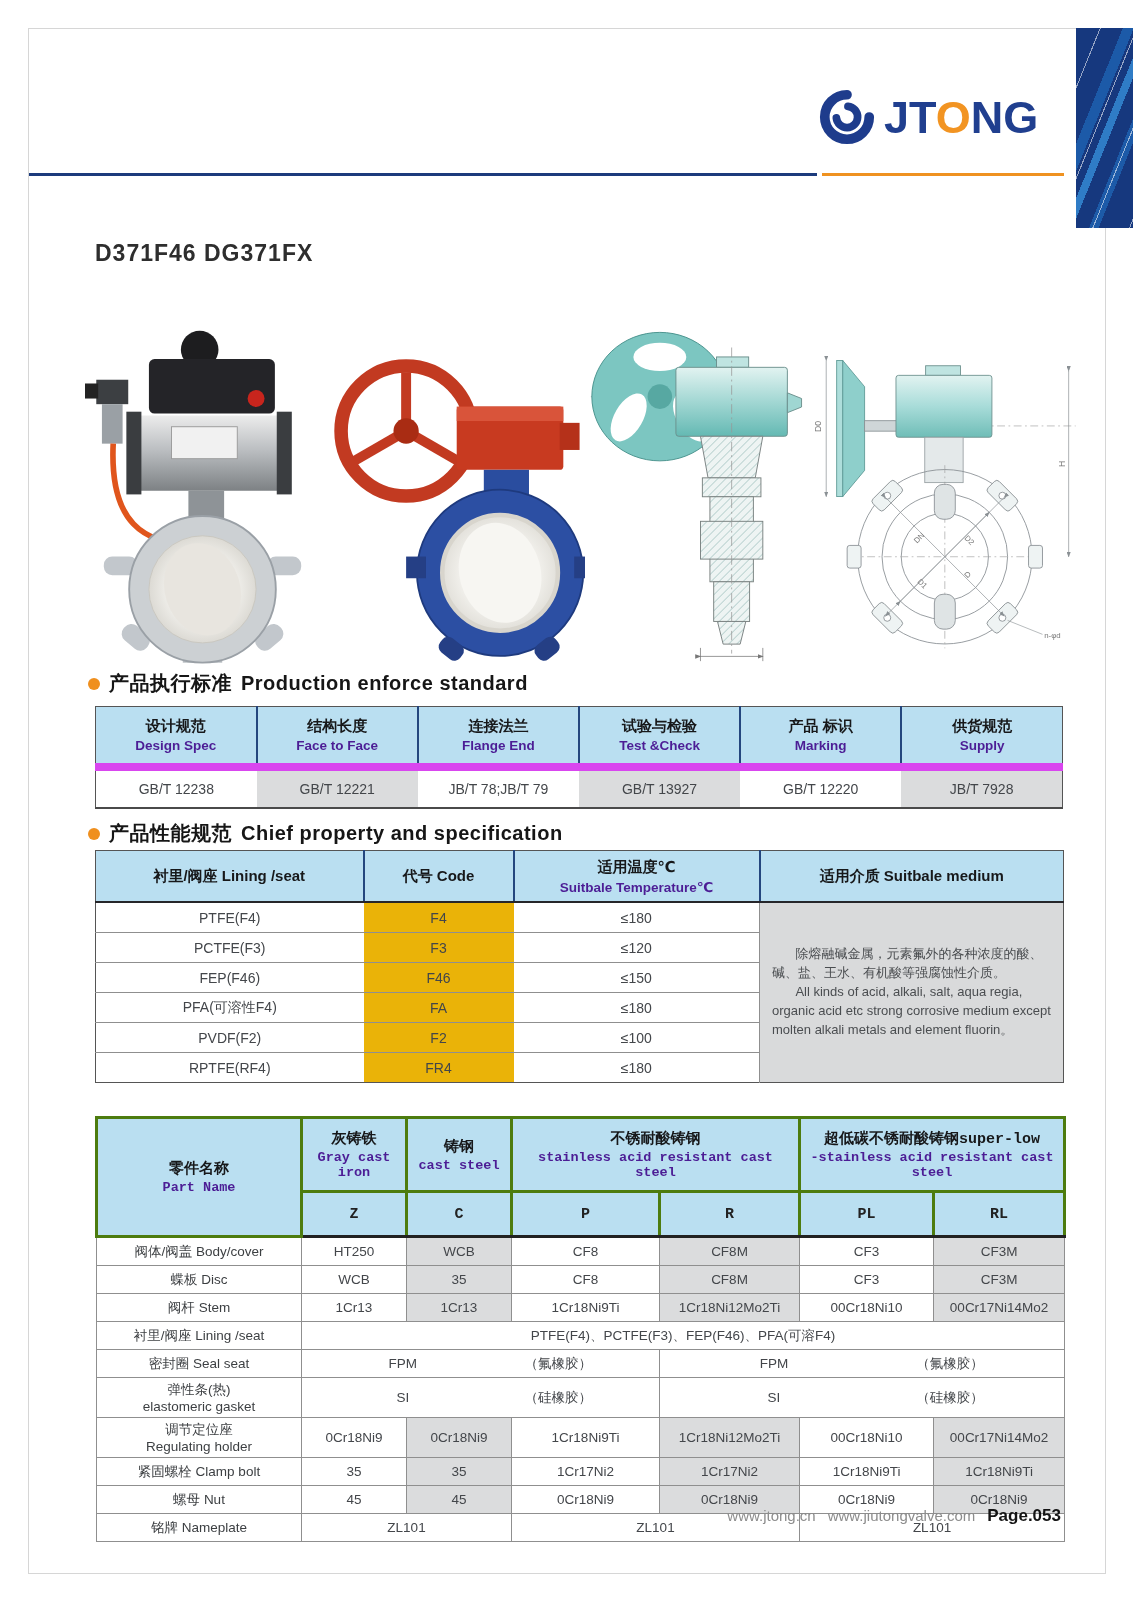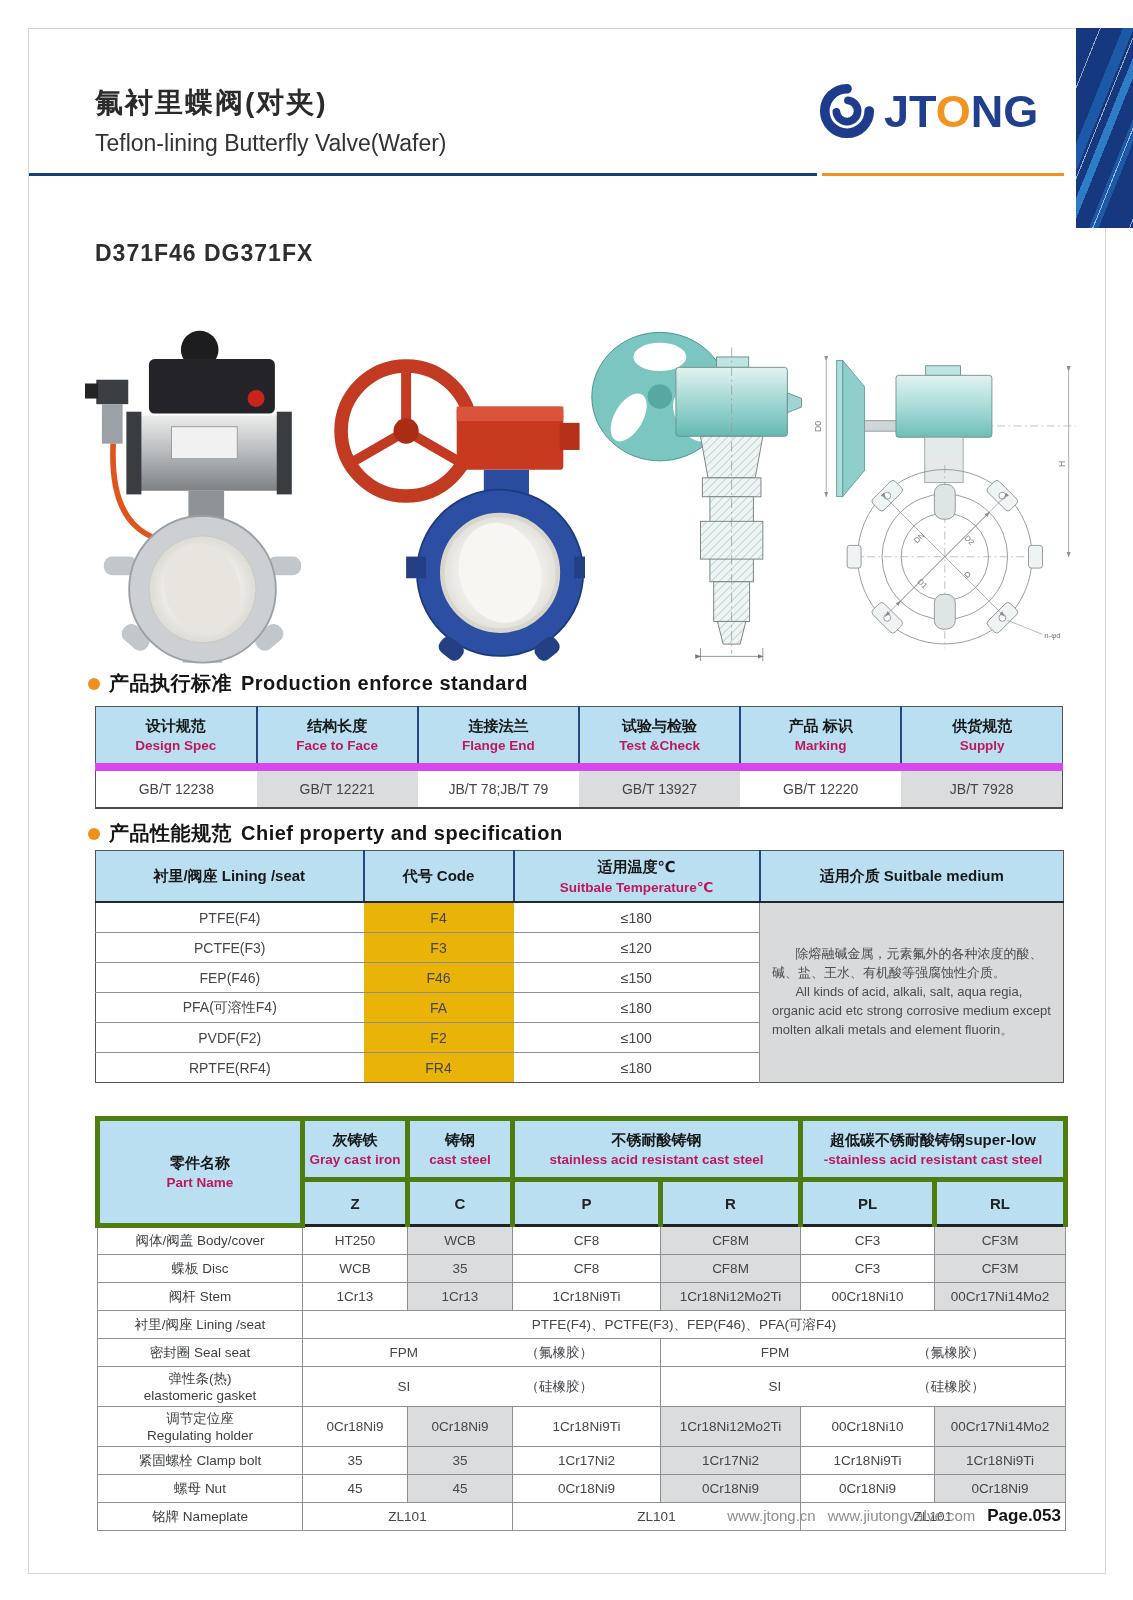--- a/index.html
+++ b/index.html
@@ -6,21 +6,21 @@
   #page{position:relative;width:1133px;height:1600px;background:#ffffff;overflow:hidden;
         font-family:"Liberation Sans","DejaVu Sans",sans-serif;color:#222;}
   .frame{position:absolute;left:28px;top:28px;width:1076px;height:1544px;border:1px solid #d6d6d6;}
 
   
   .hdr-titles{position:absolute;left:95px;top:84px;}
   .title-zh{font-size:28px;font-weight:bold;color:#2a2a2a;letter-spacing:2px;}
   .title-en{font-size:23px;color:#333;margin-top:8px;}
   .rule-navy{position:absolute;left:29px;top:173px;width:788px;height:3px;background:#1c3b7c;}
   .rule-orange{position:absolute;left:822px;top:173px;width:242px;height:3px;background:#ef9220;}
-  .logo{position:absolute;left:818px;top:82px;display:flex;align-items:center;gap:8px;}
+  .logo{position:absolute;left:818px;top:88px;display:flex;align-items:center;gap:8px;}
   .logo-text{font-size:45px;font-weight:800;color:#203f8f;letter-spacing:0px;line-height:1;}
   .logo-text .o{color:#f29422;}
   .band{position:absolute;right:0;top:28px;width:57px;height:200px;
     background:
       repeating-linear-gradient(112deg, transparent 0 22px, rgba(255,255,255,.55) 22px 23px, transparent 23px 34px),
       linear-gradient(112deg,
         #16387e 0%, #16387e 34%,
         #1c5aa8 34%, #1c5aa8 42%,
         #16387e 42%, #16387e 50%,
         #2f7cc6 50%, #2f7cc6 56%,
@@ -36,21 +36,21 @@
   
   .sec{position:absolute;left:88px;display:flex;align-items:center;gap:9px;}
   .sec .dot{width:12px;height:12px;border-radius:50%;background:#ef8f1e;flex:0 0 auto;}
   .sec .t{font-size:20px;font-weight:bold;color:#161616;letter-spacing:0.5px;}
   #sec1{top:670px;} #sec2{top:820px;} #sec3{top:1082px;}
 
   
   table{border-collapse:collapse;table-layout:fixed;width:968px;position:absolute;left:95px;}
   th{background:#badff1;vertical-align:middle;padding:5px 2px;}
   .hz{font-size:15px;font-weight:bold;color:#17181a;}
-  .he{font-size:13.5px;font-weight:bold;color:#be185d;margin-top:2px;}
+  .he{font-size:13.5px;font-weight:bold;color:#4c1d95;margin-top:2px;}
   td{text-align:center;font-size:14px;color:#43464a;vertical-align:middle;}
 
   
   #t1{top:706px;border:1px solid #555;}
   #t1 th{border-left:2px solid #24467e;border-bottom:8px solid #d946ef;height:46px;}
   #t1 th:first-child{border-left:none;}
   #t1 td{height:34px;border-bottom:2px solid #4a4a4a;}
   #t1 td.g{background:#dbdcdd;}
 
   
@@ -58,45 +58,41 @@
   #t2 th{border-left:2px solid #24467e;border-bottom:2.5px solid #26262a;height:40px;font-size:15px;font-weight:bold;color:#17181a;}
   #t2 th:first-child{border-left:none;}
   #t2 td{height:27px;border-top:1px solid #8f8f8f;}
   #t2 tbody tr:first-child td{border-top:none;}
   #t2 td.code{background:#eab308;}
   #t2 td.medium{background:#d9dadb;border-left:1px solid #8f8f8f;vertical-align:middle;padding:8px 12px;}
   #t2 td.medium p{margin:0;text-align:left;text-indent:1.8em;font-size:13px;line-height:1.45;color:#4a4d50;}
 
   
   #t3{top:1116px;border:1.5px solid #444;}
-  #t3 th{border:5px solid #4d7c0f;padding:10px 2px;}
+  #t3 th{border:3px solid #4d7c0f;padding:10px 2px;font-family:Liberation Mono, monospace;}
   #t3 thead tr:last-child th{height:22px;font-size:15px;border-bottom:3px solid #222;}
   #t3 td{border:1px solid #8f8f8f;font-size:13.5px;padding:4px 2px;height:19px;}
   #t3 td.g{background:#dbdcdd;}
   #t3 td.pn{font-size:13.5px;color:#3c3f42;padding:3px 6px;}
   #t3 td.half span{display:inline-block;width:44%;}
 
   
   .footer{position:absolute;top:1506px;right:72px;display:flex;align-items:baseline;gap:12px;}
   .footer .url{font-size:15px;color:#8d8d8d;}
   .footer .pg{font-size:17px;font-weight:bold;color:#141414;}
 
   svg{display:block;}
 </style>
 </head>
 <body>
 
 <div id="page">
   <div class="frame"></div>
   <div class="band"></div>
 
-  <div class="hdr-titles">
-    <div class="title-zh">氟衬里蝶阀(对夹)</div>
-    <div class="title-en">Teflon-lining Butterfly Valve(Wafer)</div>
-  </div>
   <div class="rule-navy"></div>
   <div class="rule-orange"></div>
 
   <div class="logo">
     <svg width="58" height="58" viewBox="0 0 60 60">
       <path d="M30 7 A23 23 0 1 0 53 30" fill="none" stroke="#1e3c8c" stroke-width="10" stroke-linecap="round"></path>
       <path d="M31 19 A11 11 0 1 1 19 31" fill="none" stroke="#1e3c8c" stroke-width="8" stroke-linecap="round"></path>
     </svg>
     <div class="logo-text"><span>JT</span><span class="o">O</span><span>NG</span></div>
   </div>

